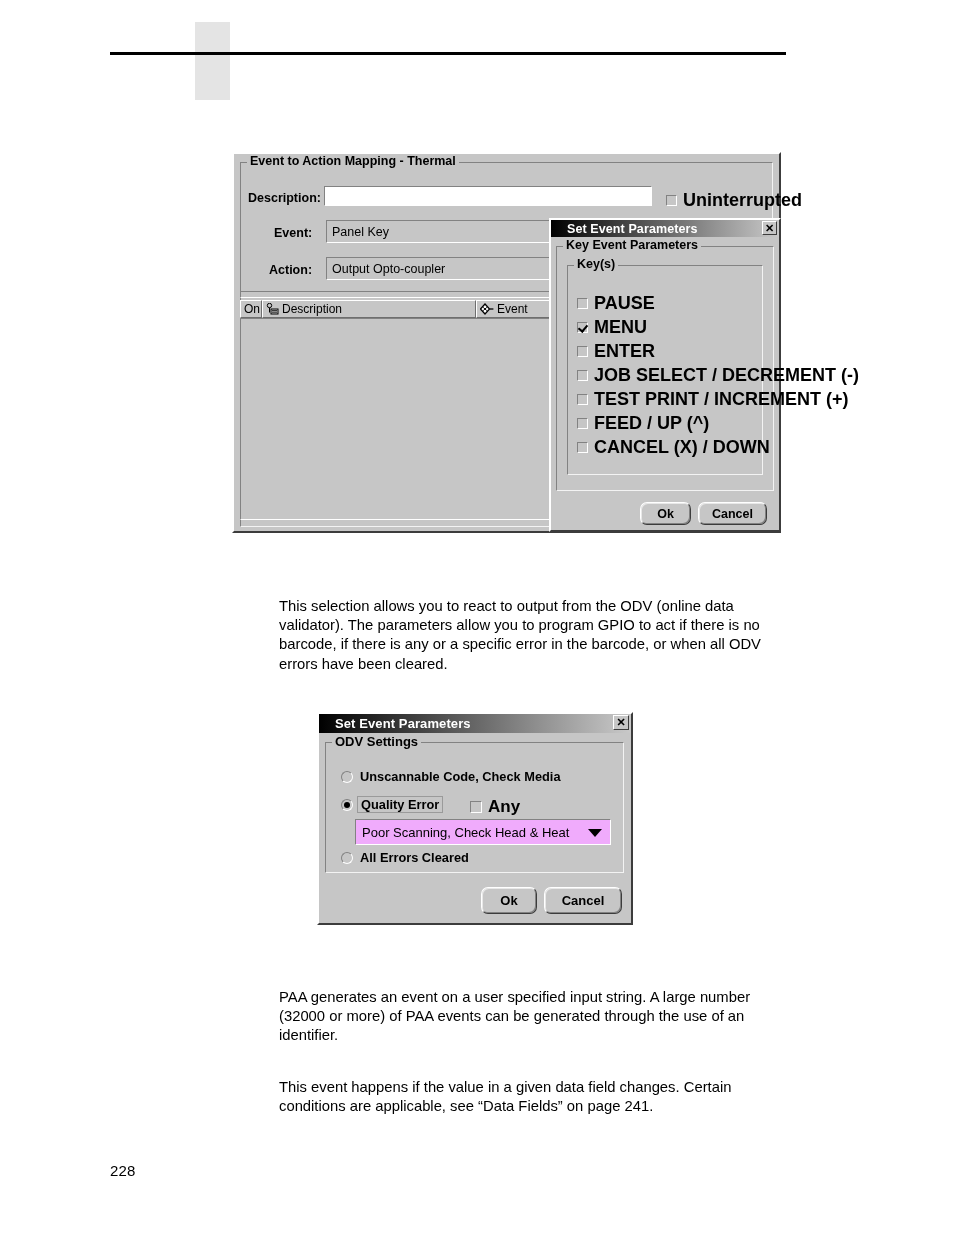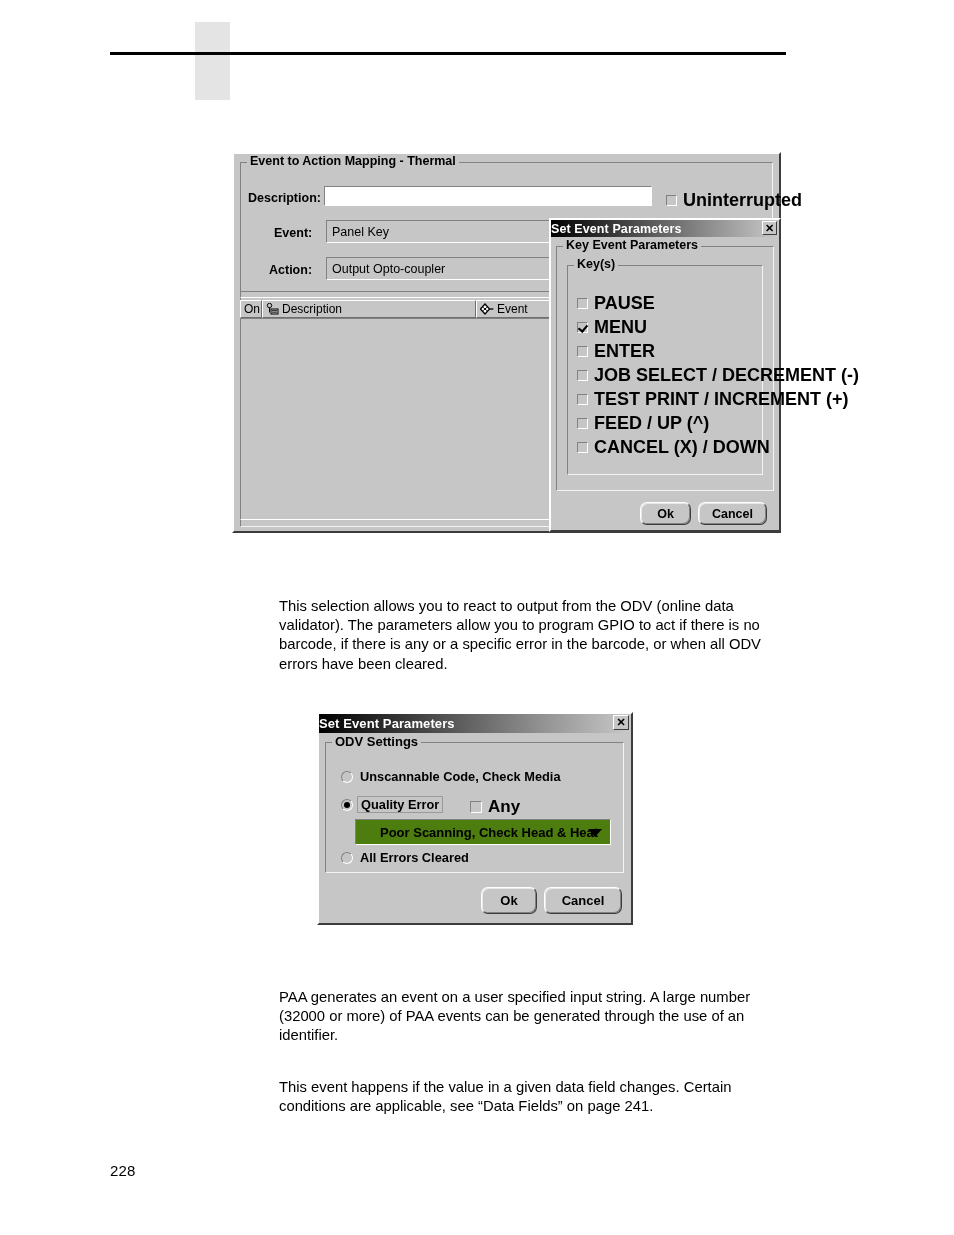--- a/index.html
+++ b/index.html
@@ -98,21 +98,21 @@
     height: 17px;
     background: linear-gradient(to right, #000000 0%, #3a3a3a 28%, #8f8f8f 70%, #c9c9c9 100%);
     display: flex;
     align-items: center;
     box-sizing: border-box;
   }
   .titlebar .tb-text {
     color: #ffffff;
     font-size: 12.5px;
     font-weight: bold;
-    padding-left: 0;
+    padding-left: 16px;
     white-space: nowrap;
     letter-spacing: .1px;
   }
   .tb-close {
     position: absolute;
     right: 2px;
     top: 1px;
     width: 15px;
     height: 14px;
     background: #c6c6c6;
@@ -248,31 +248,31 @@
   
   .focusbox {
     border: 1px solid #9a9a9a;
     padding: 0 3px;
     margin-left: -3px;
   }
 
   
   .combo {
     position: absolute;
-    background: #4d7c0f;
+    background: #f0abfc;
     border-top: 1px solid #828282;
     border-left: 1px solid #828282;
     border-right: 1px solid #ffffff;
     border-bottom: 1px solid #ffffff;
     box-sizing: border-box;
     display: flex;
     align-items: center;
     font-size: 13px;
-    font-weight: bold;
-    padding-left: 24px;
+    font-weight: normal;
+    padding-left: 6px;
   }
   .combo .arrow {
     position: absolute;
     right: 8px;
     top: 50%;
     margin-top: -3px;
     width: 0; height: 0;
     border-left: 7px solid transparent;
     border-right: 7px solid transparent;
     border-top: 8px solid #000;

